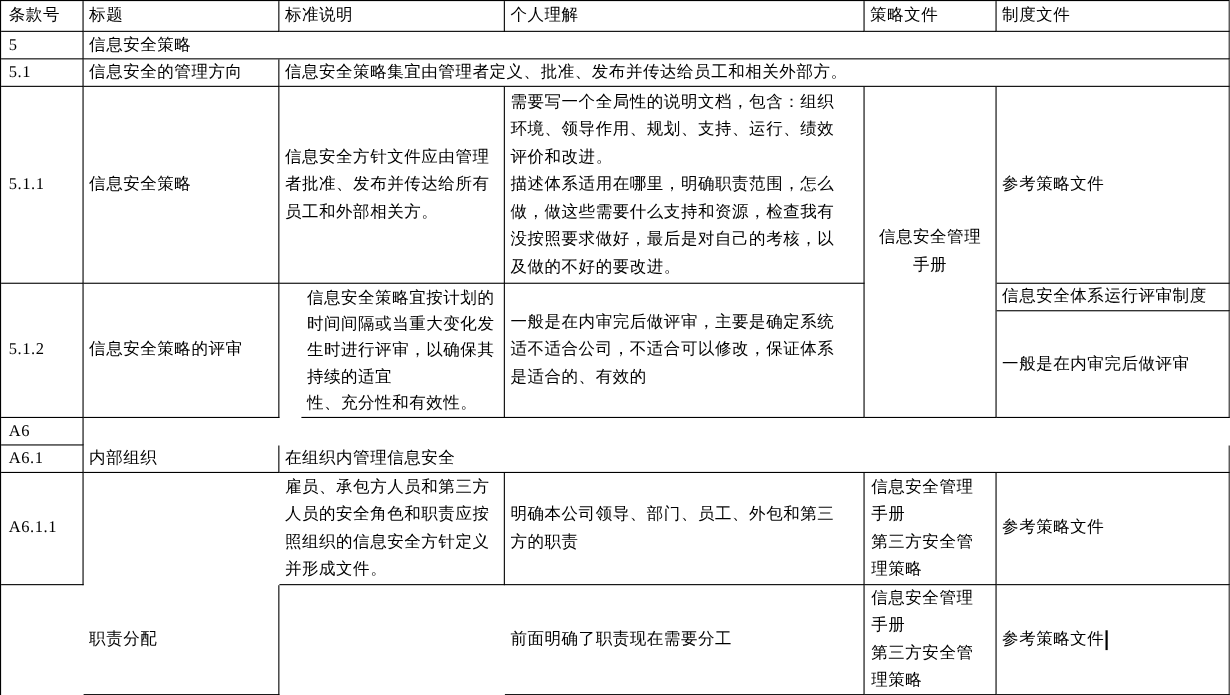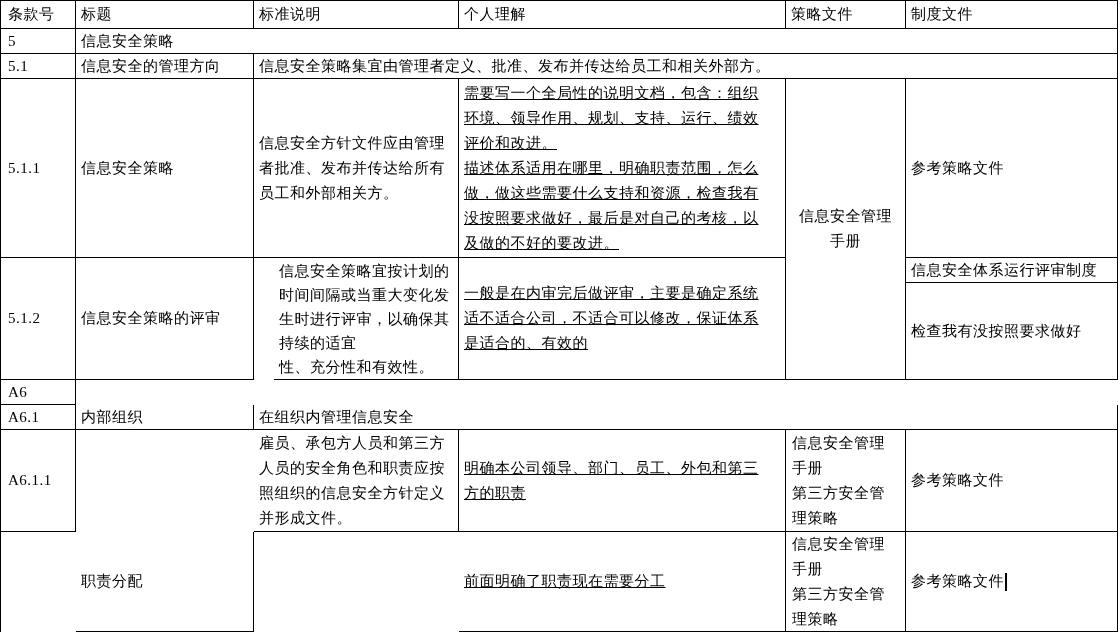--- a/index.html
+++ b/index.html
@@ -24,21 +24,21 @@
     border-bottom:1px solid #000;
     padding:0 5px;
     display:flex;
     align-items:center;
     overflow:hidden;
     line-height:25px;
     white-space:pre-wrap;
   }
   .bold{font-weight:normal;}
   .clause{padding:0 7px;}
-  .wide{padding-right:12px;text-decoration:underline;}   
+  .wide{padding-right:12px;}   
   .pol{padding:0 12px 0 6px;}  
   .polc{padding:0 9px;justify-content:center;text-align:center;}
   .lh24{line-height:24px;margin-left:20px;}
   .caret{flex:0 0 auto;width:2px;height:18px;background:#000;margin-left:1px;}
 </style>
 </head>
 <body>
 
 <div class="tbl">
 
@@ -63,21 +63,21 @@
 描述体系适用在哪里，明确职责范围，怎么做，做这些需要什么支持和资源，检查我有没按照要求做好，最后是对自己的考核，以及做的不好的要改进。</div>
   <div class="cell polc" style="grid-row:4/span 3;grid-column:5">信息安全管理手册</div>
   <div class="cell" style="grid-row:4;grid-column:6">参考策略文件</div>
 
   <div class="cell clause" style="grid-row:5/span 2;grid-column:1">5.1.2</div>
   <div class="cell" style="grid-row:5/span 2;grid-column:2">信息安全策略的评审</div>
   <div class="cell lh24" style="grid-row:5/span 2;grid-column:3">信息安全策略宜按计划的时间间隔或当重大变化发生时进行评审，以确保其持续的适宜
 性、充分性和有效性。</div>
   <div class="cell wide" style="grid-row:5/span 2;grid-column:4">一般是在内审完后做评审，主要是确定系统适不适合公司，不适合可以修改，保证体系是适合的、有效的</div>
   <div class="cell" style="grid-row:5;grid-column:6">信息安全体系运行评审制度</div>
-  <div class="cell" style="grid-row:6;grid-column:6">检查我有没按照要求做好</div>
+  <div class="cell" style="grid-row:6;grid-column:6">一般是在内审完后做评审</div>
 
   <div class="cell bold clause" style="grid-row:7;grid-column:1">A6</div>
 
   <div class="cell bold clause" style="grid-row:8;grid-column:1">A6.1</div>
   <div class="cell bold" style="grid-row:8;grid-column:2">内部组织</div>
   <div class="cell bold" style="grid-row:8;grid-column:3/span 4">在组织内管理信息安全</div>
 
   <div class="cell clause" style="grid-row:9;grid-column:1">A6.1.1</div>
   <div class="cell" style="grid-row:9;grid-column:3">雇员、承包方人员和第三方人员的安全角色和职责应按照组织的信息安全方针定义并形成文件。</div>
   <div class="cell wide" style="grid-row:9;grid-column:4">明确本公司领导、部门、员工、外包和第三方的职责</div>

